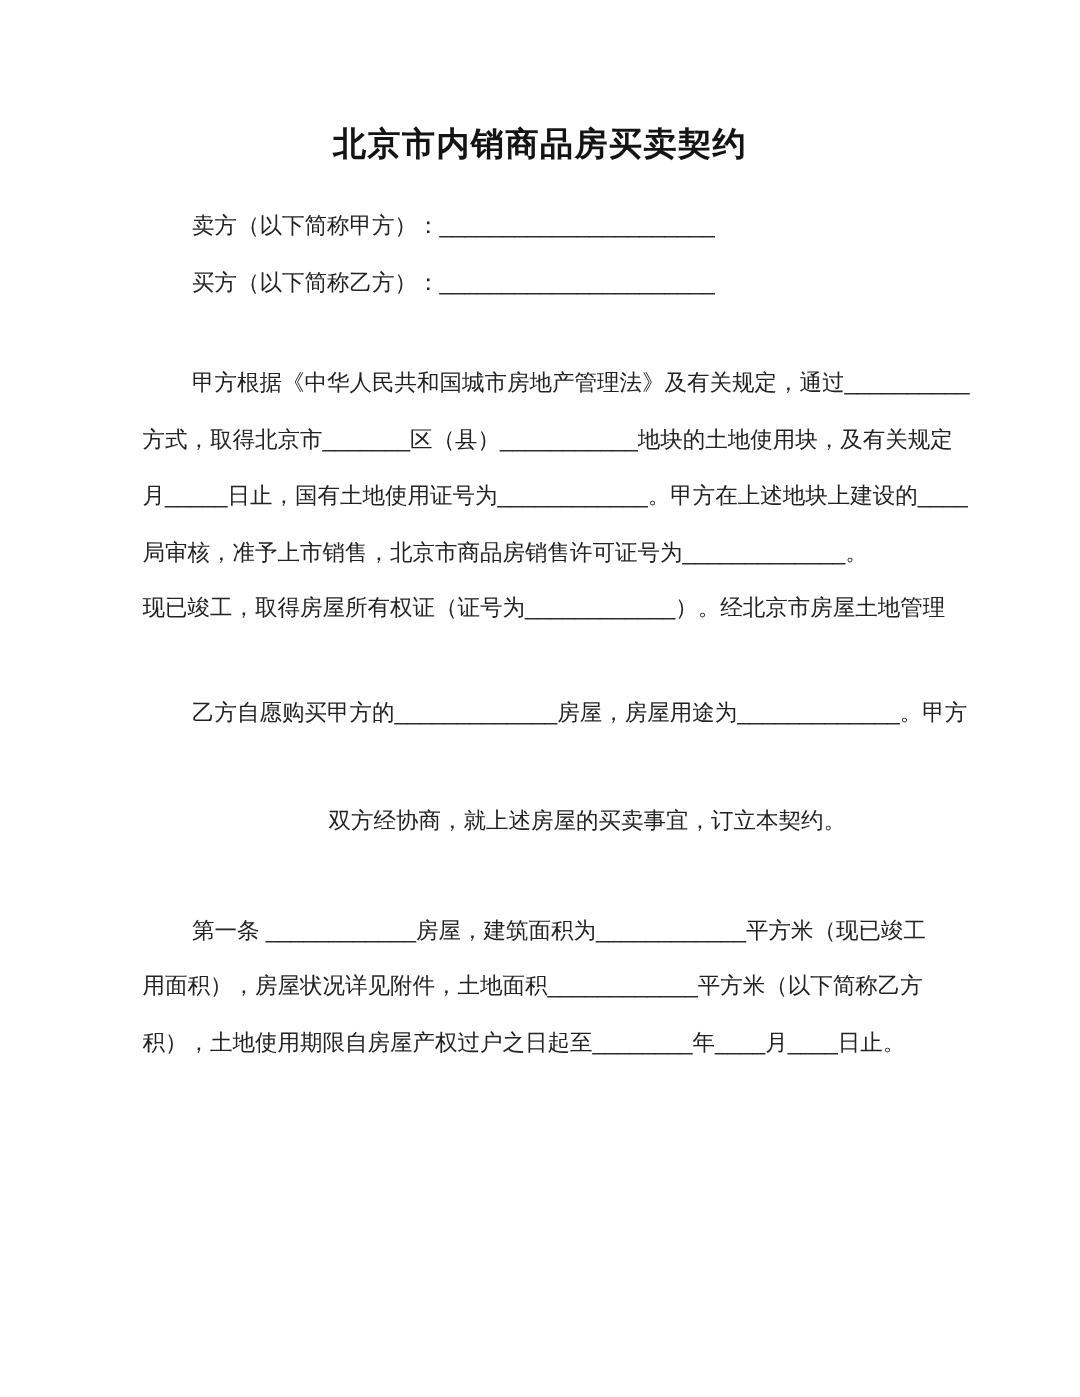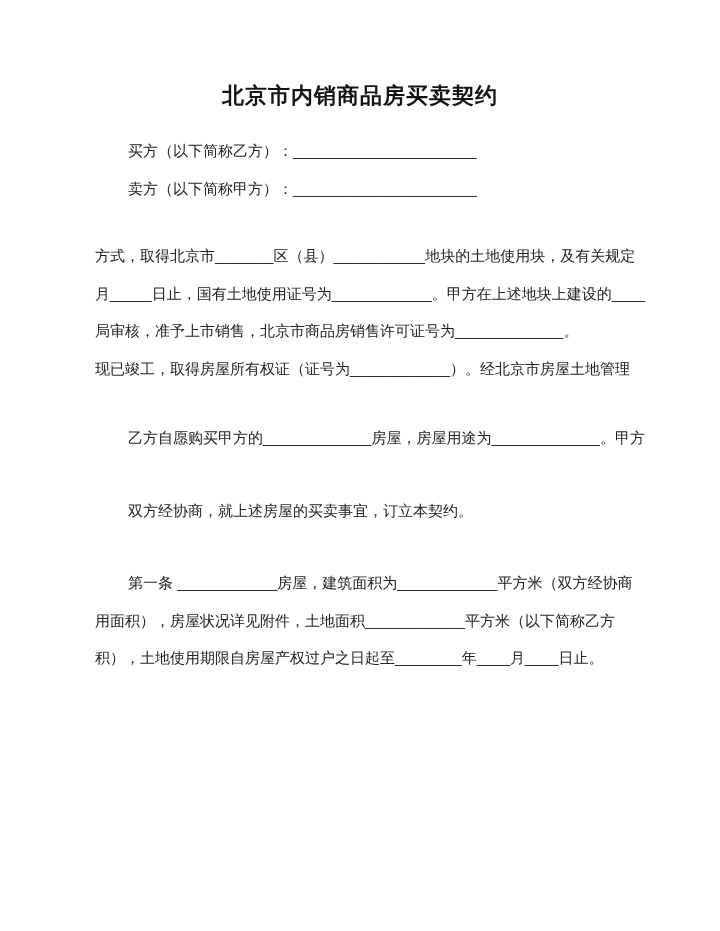--- a/index.html
+++ b/index.html
@@ -35,52 +35,53 @@
   .line {
     height: 37.5px;
     white-space: nowrap;
   }
   .indent {
     text-indent: 33px;
   }
   .parties { margin-top: 21px; }
   .para-1 { margin-top: 30px; }
   .para-2 { margin-top: 32px; }
-  .para-3 { margin-top: 35px; }
+  .para-3 { margin-top: 35px; text-align: center; }
   .para-4 { margin-top: 35px; }
 </style>
 </head>
 <body>
 
 <div class="page">
 
   <h1 class="title">北京市内销商品房买卖契约</h1>
 
   <div class="content">
 
     <div class="parties">
+      <div class="line indent">卖方（以下简称甲方）：______________________</div>
       <div class="line indent">买方（以下简称乙方）：______________________</div>
-      <div class="line indent">卖方（以下简称甲方）：______________________</div>
     </div>
 
     <div class="para-1">
+      <div class="line indent">甲方根据《中华人民共和国城市房地产管理法》及有关规定，通过__________</div>
       <div class="line">方式，取得北京市_______区（县）___________地块的土地使用块，及有关规定</div>
       <div class="line">月_____日止，国有土地使用证号为____________。甲方在上述地块上建设的____</div>
       <div class="line">局审核，准予上市销售，北京市商品房销售许可证号为_____________。</div>
       <div class="line">现已竣工，取得房屋所有权证（证号为____________）。经北京市房屋土地管理</div>
     </div>
 
     <div class="para-2">
       <div class="line indent">乙方自愿购买甲方的_____________房屋，房屋用途为_____________。甲方</div>
     </div>
 
     <div class="para-3">
       <div class="line indent">双方经协商，就上述房屋的买卖事宜，订立本契约。</div>
     </div>
 
     <div class="para-4">
-      <div class="line indent">第一条 ____________房屋，建筑面积为____________平方米（双方经协商</div>
+      <div class="line indent">第一条 ____________房屋，建筑面积为____________平方米（现已竣工</div>
       <div class="line">用面积），房屋状况详见附件，土地面积____________平方米（以下简称乙方</div>
       <div class="line">积），土地使用期限自房屋产权过户之日起至________年____月____日止。</div>
     </div>
 
   </div>
 </div>
 
 </body></html>

